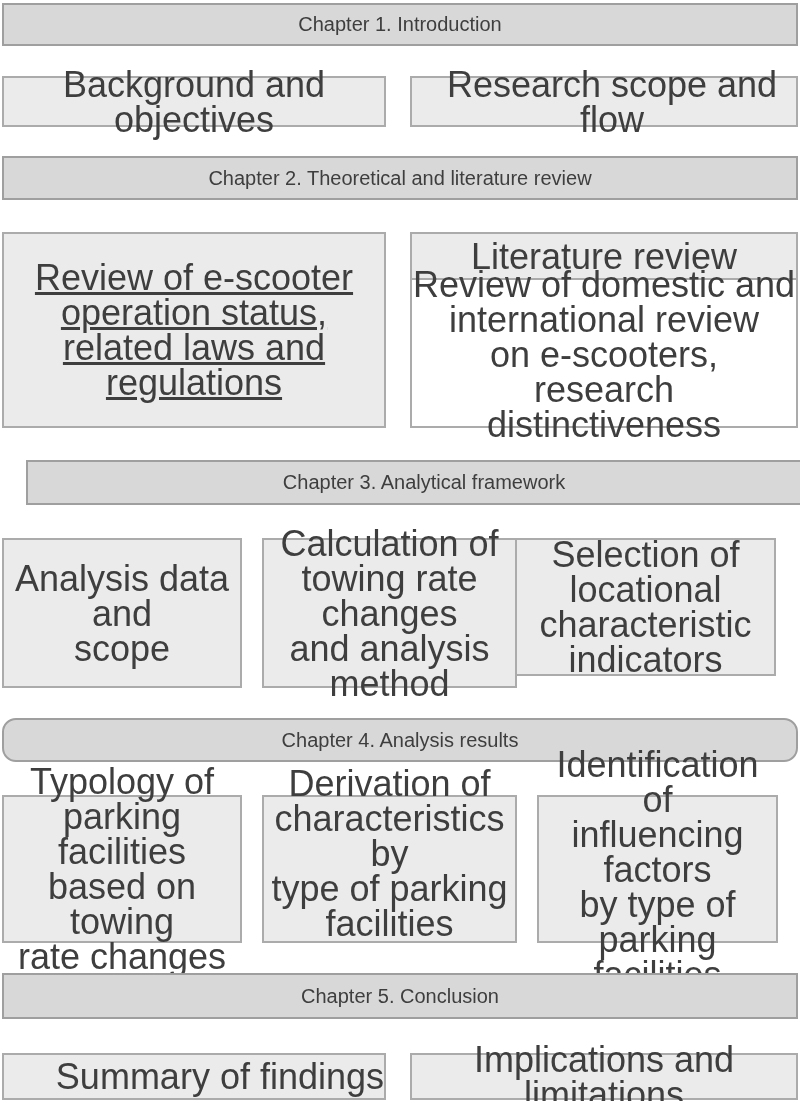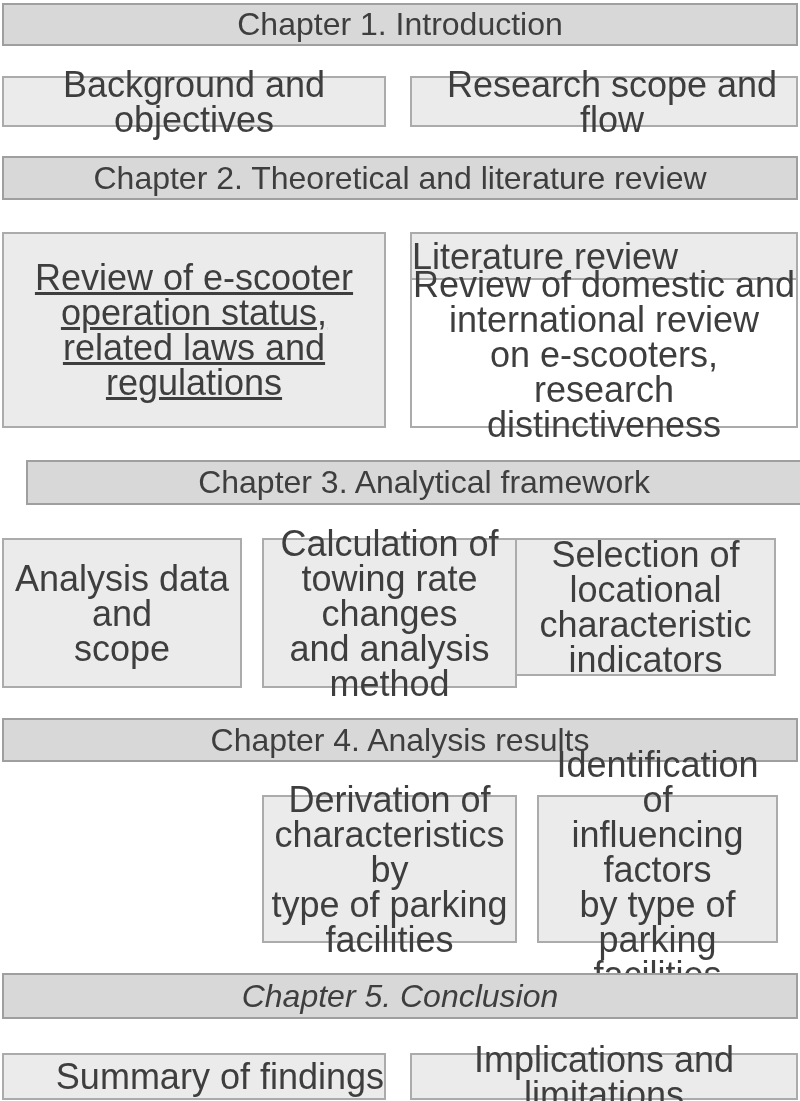--- a/index.html
+++ b/index.html
@@ -16,70 +16,70 @@
     position: absolute;
     left: 2px;
     width: 796px;
     height: 44px;
     box-sizing: border-box;
     background: var(--bar-fill, #d8d8d8);
     border: 2px solid var(--bar-border, #9f9f9f);
     display: flex;
     align-items: center;
     justify-content: center;
-    font-size: 32px;
+    font-size: 20px;
   }
   .box {
     position: absolute;
     box-sizing: border-box;
     background: var(--box-fill, #ebebeb);
     border: 2px solid var(--box-border, #ababab);
     display: flex;
     align-items: center;
     justify-content: center;
     text-align: center;
     font-size: 36px;
     line-height: 35px;
   }
   .box-text, .bar-title { white-space: pre-line; }
 
   #bar1 { top: 3px;   height: 43px; }
   #bar2 { top: 156px; height: 44px; }
   #bar3 { top: 460px; height: 45px; margin-left: 24px; }
-  #bar4 { top: 718px; height: 44px; }
-  #bar5 { top: 973px; height: 46px; font-style: italic; }
+  #bar4 { top: 718px; height: 44px; border-radius: 14px; }
+  #bar5 { top: 973px; height: 46px; }
 
   #b1a { top: 76px; left: 2px;   width: 384px; height: 51px; }
   #b1b { top: 76px; left: 410px; width: 388px; height: 51px; padding-left: 16px; }
 
   #b2a { top: 232px; left: 2px;   width: 384px; height: 196px; text-decoration: underline; }
   #b2b {
     top: 232px; left: 410px; width: 388px; height: 196px;
     display: block; padding: 0;
     background: var(--white-fill, #ffffff);
   }
   #b2b .lit-header {
     height: 46px;
     box-sizing: border-box;
     background: var(--box-fill, #ebebeb);
     border-bottom: 2px solid var(--box-border, #ababab);
-    display: flex; align-items: center; 
+    display: flex; align-items: center; justify-content: center;
   }
   #b2b .lit-body {
     height: 148px;
     display: flex; align-items: center; justify-content: center;
     text-align: center;
   }
 
   #b3a { top: 538px; left: 2px;   width: 240px; height: 150px; }
   #b3b { top: 538px; left: 262px; width: 255px; height: 150px; }
   #b3c { top: 538px; left: 515px; width: 261px; height: 138px; }
 
   #b4a { top: 795px; left: 2px;   width: 240px; height: 148px; }
-  #b4b { top: 795px; left: 262px; width: 255px; height: 148px; }
+  #b4b { top: 795px; left: 262px; width: 255px; height: 148px; align-items: flex-end; }
   #b4c { top: 795px; left: 537px; width: 241px; height: 148px; }
 
   #b5a { top: 1053px; left: 2px;   width: 384px; height: 47px; justify-content: flex-end; }
   #b5b { top: 1053px; left: 410px; width: 388px; height: 47px; }
 </style>
 </head>
 <body>
 
 <div class="page">
 
@@ -129,20 +129,26 @@
   <div class="box" id="b3c">
     <span class="box-text">Selection of
 locational
 characteristic
 indicators</span>
   </div>
 
   <div class="bar" id="bar4">
     <span class="bar-title">Chapter 4. Analysis results</span>
   </div>
+  <div class="box" id="b4a">
+    <span class="box-text">Typology of
+parking facilities
+based on towing
+rate changes</span>
+  </div>
   <div class="box" id="b4b">
     <span class="box-text">Derivation of
 characteristics by
 type of parking
 facilities</span>
   </div>
   <div class="box" id="b4c">
     <span class="box-text">Identification of
 influencing factors
 by type of parking

